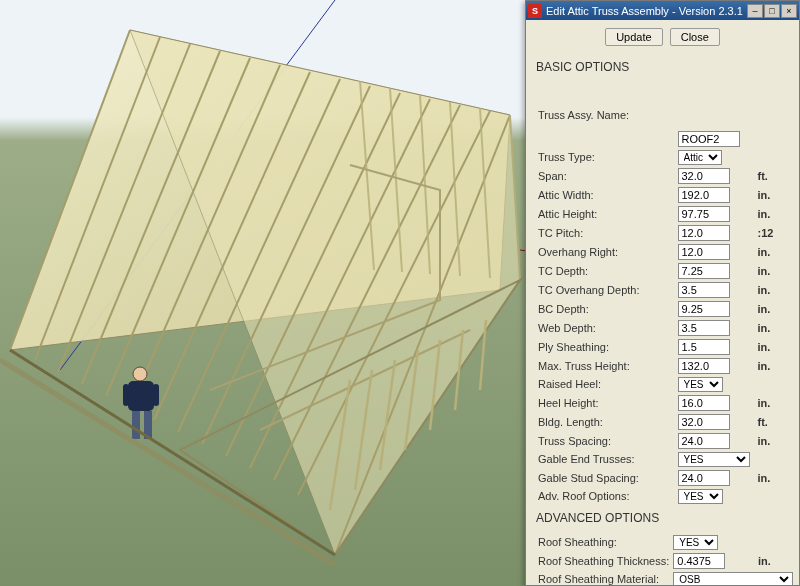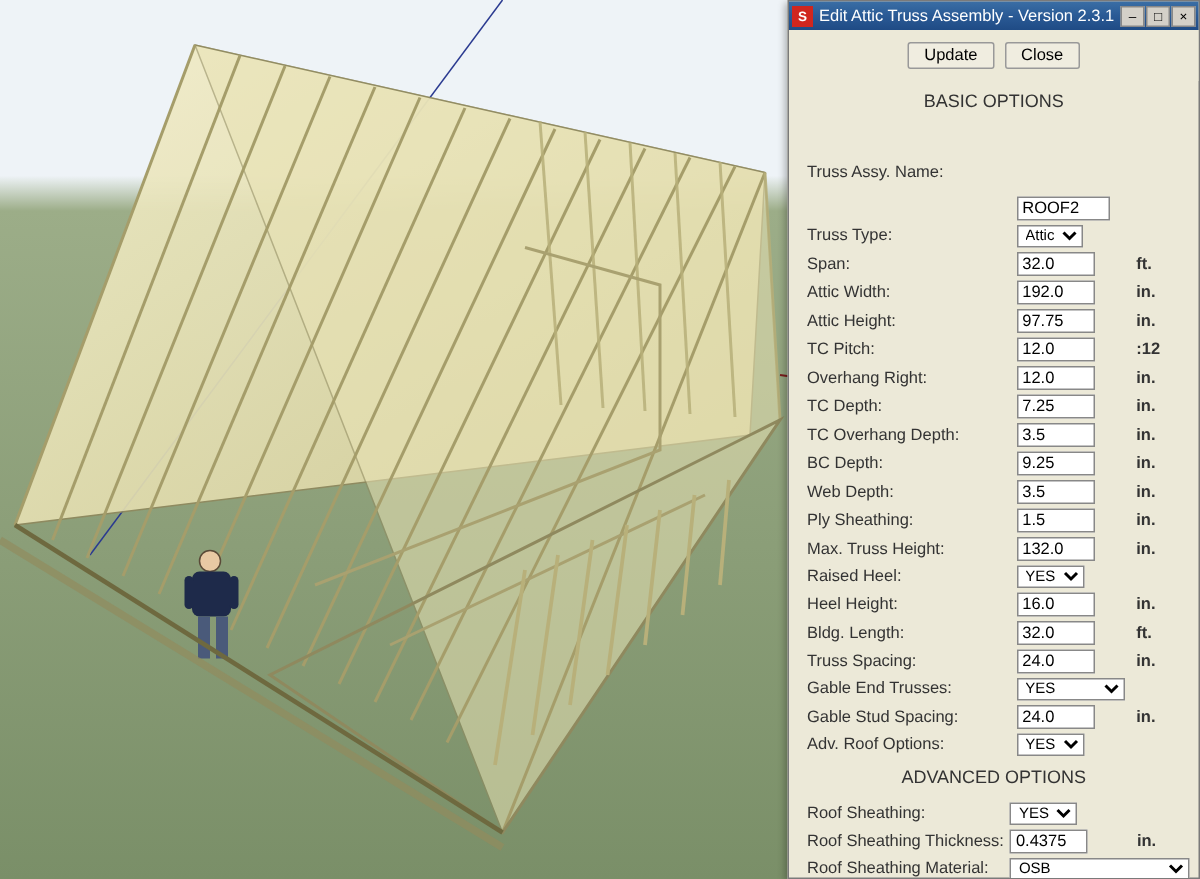--- a/index.html
+++ b/index.html
@@ -73,21 +73,20 @@
     border-radius: 2px;
     margin: 0 2px;
     cursor: pointer;
   }
   .content {
     flex: 1;
     overflow-y: auto;
     padding: 0 10px 8px 10px;
   }
   .section-head {
-    text-align: center;
     font-size: 12px;
     padding: 6px 0 8px 0;
     color: #333;
   }
   table.form {
     width: 100%;
     border-collapse: collapse;
   }
   table.form td {
     padding: 1.5px 2px;

